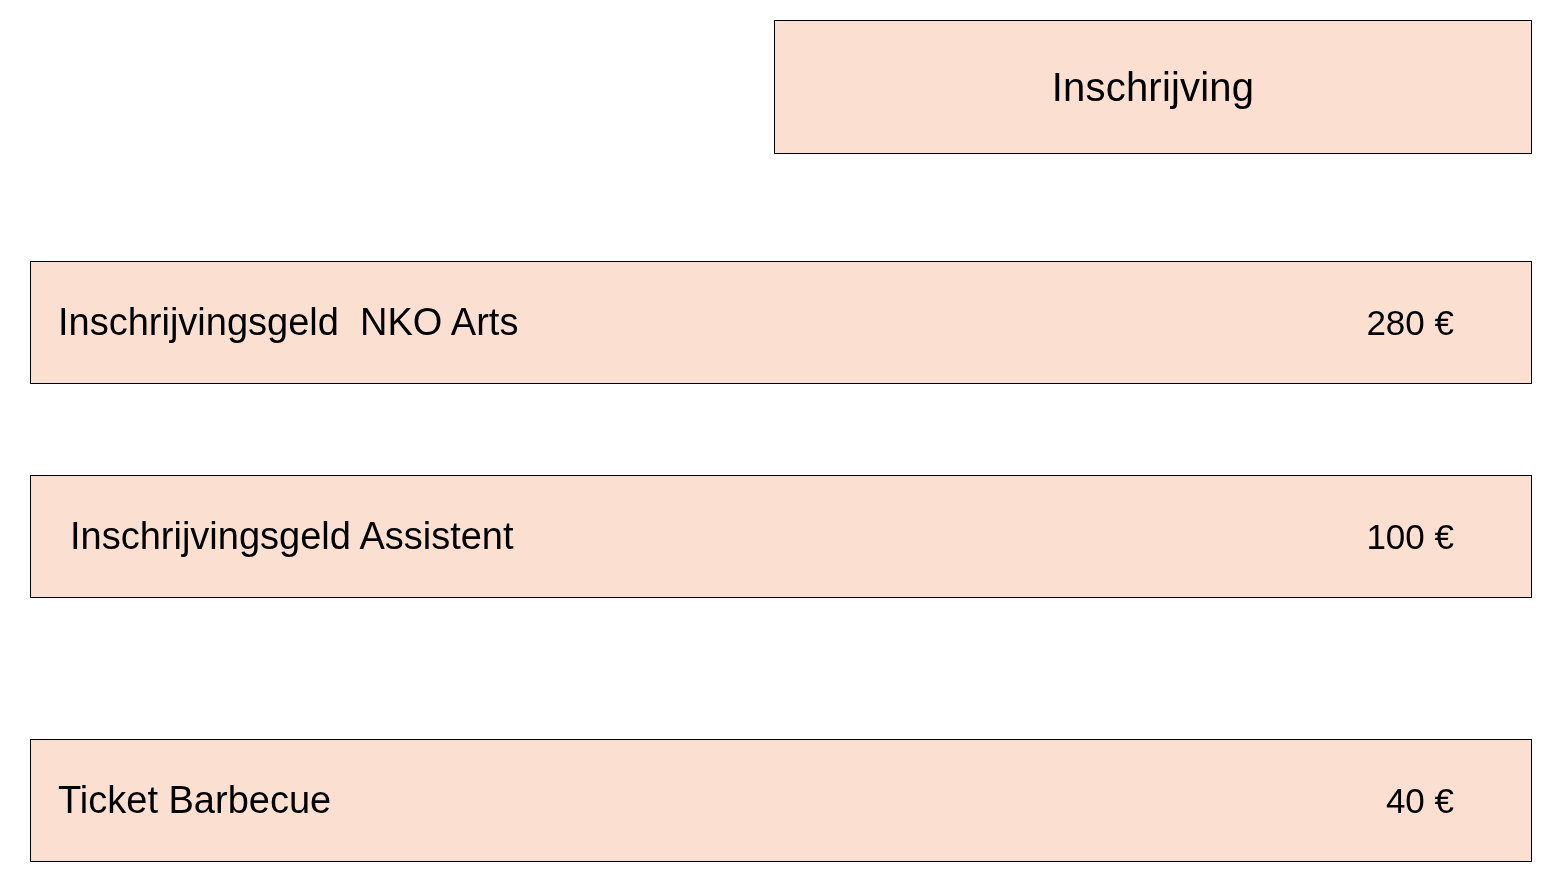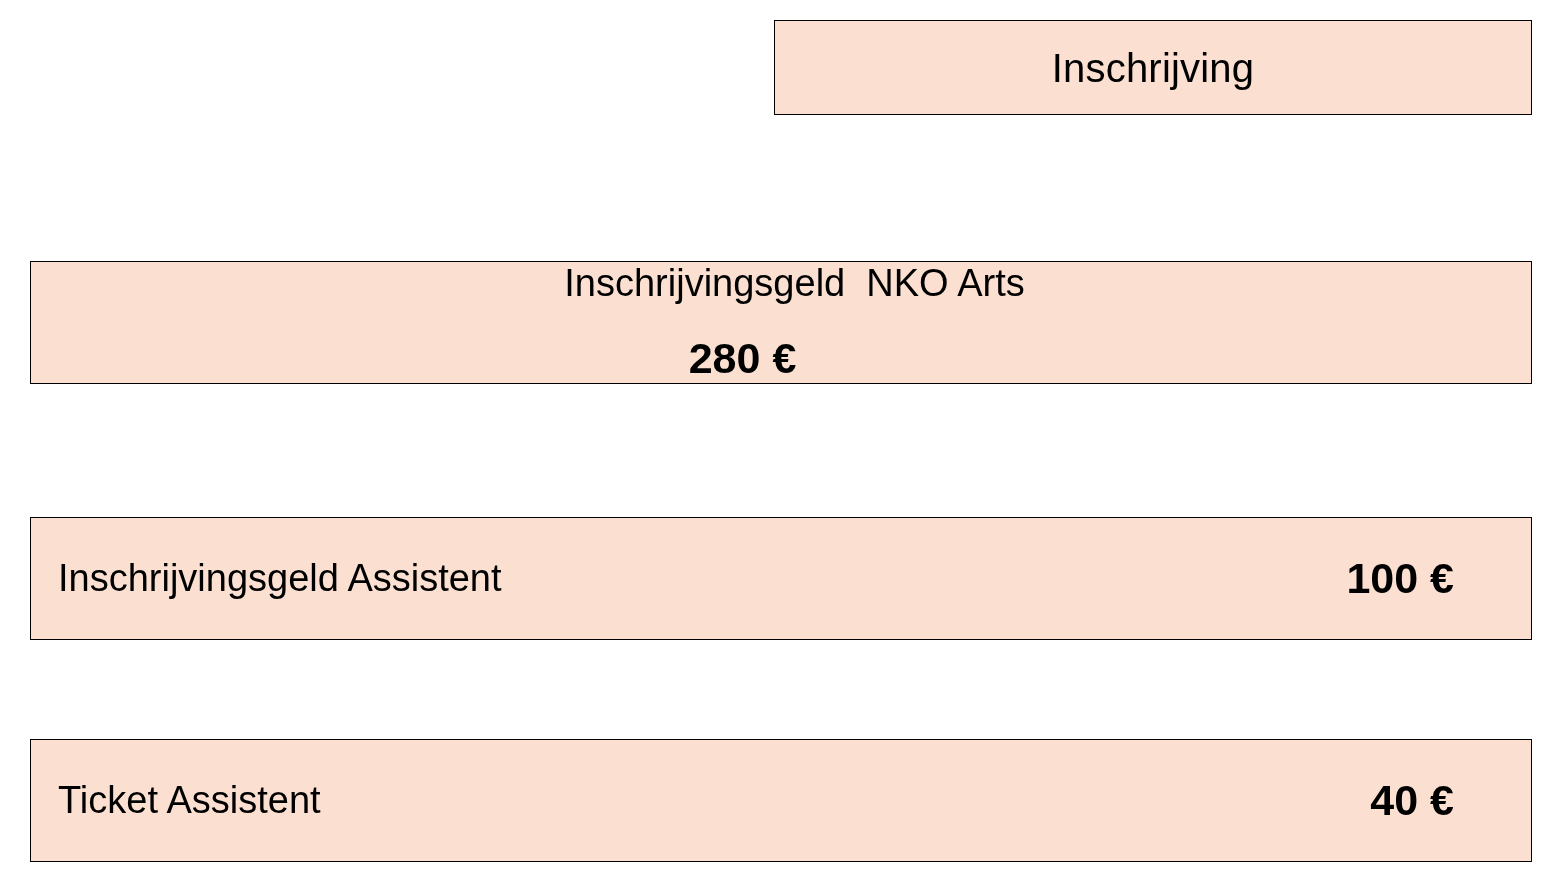--- a/index.html
+++ b/index.html
@@ -20,62 +20,61 @@
     background: #fbe0d1;
     border: 1px solid #000000;
     box-sizing: border-box;
     display: flex;
     align-items: center;
   }
   .header-box {
     left: 774px;
     top: 20px;
     width: 758px;
-    height: 95px;
+    height: 134px;
     justify-content: center;
   }
   .header-title {
     font-size: 40px;
     line-height: 1;
     letter-spacing: 0.2px;
   }
   .row-box {
     left: 30px;
     width: 1502px;
     height: 123px;
     justify-content: space-between;
   }
-  .row-1 { top: 261px; flex-direction: column; }
-  .row-2 { top: 517px; }
+  .row-1 { top: 261px; }
+  .row-2 { top: 475px; padding-left: 12px; }
   .row-3 { top: 739px; }
   .row-label {
     font-size: 38px;
     padding-left: 27px;
     white-space: pre;
   }
   .row-price {
-    font-size: 43px;
+    font-size: 35px;
     padding-right: 77px;
     white-space: pre;
-    font-weight: bold;
   }
 </style>
 </head>
 <body>
 
 <div class="box header-box">
   <span class="header-title">Inschrijving</span>
 </div>
 
 <div class="box row-box row-1">
   <span class="row-label">Inschrijvingsgeld  NKO Arts</span>
   <span class="row-price">280 €</span>
 </div>
 
 <div class="box row-box row-2">
   <span class="row-label">Inschrijvingsgeld Assistent</span>
   <span class="row-price">100 €</span>
 </div>
 
 <div class="box row-box row-3">
-  <span class="row-label">Ticket Assistent</span>
+  <span class="row-label">Ticket Barbecue</span>
   <span class="row-price">40 €</span>
 </div>
 
 </body></html>

